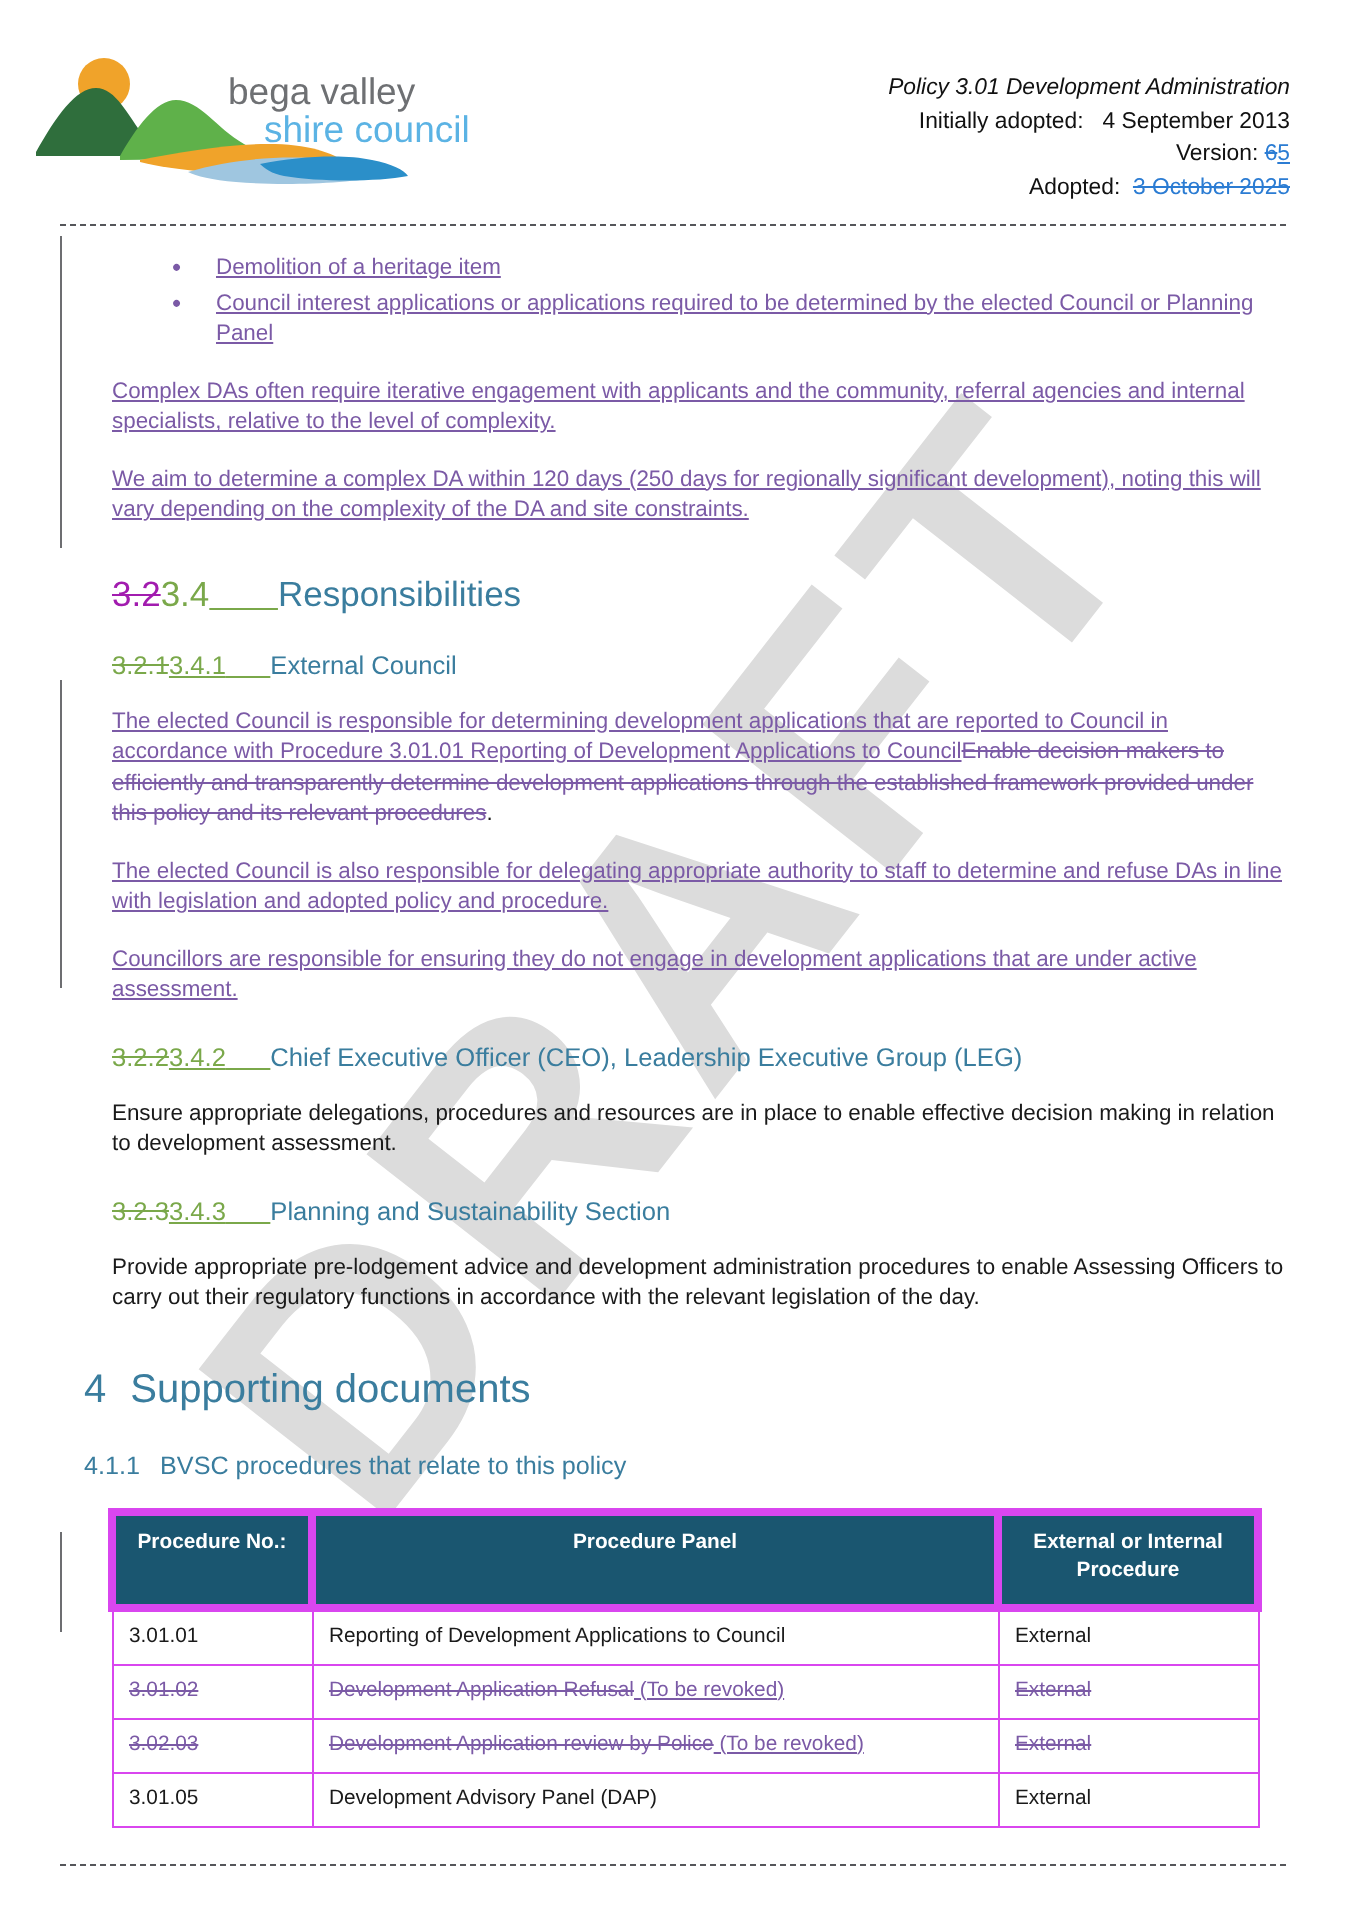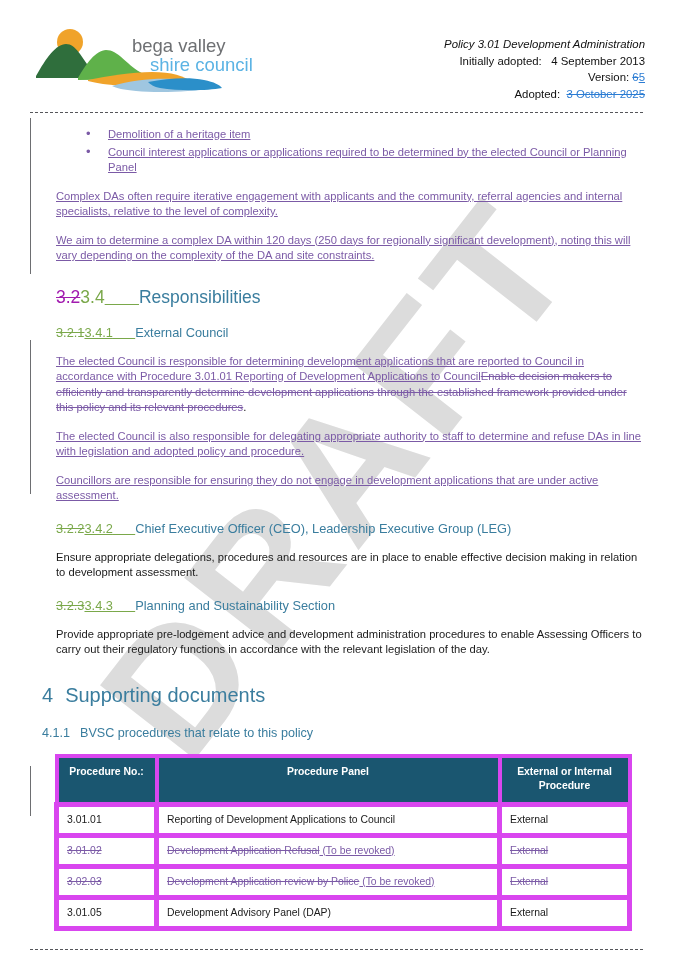--- a/index.html
+++ b/index.html
@@ -42,21 +42,21 @@
   }
 
   .content {
     position: relative;
     z-index: 2;
   }
 
   
   .header {
     position: relative;
-    padding: 24px 30px 0 28px;
+    padding: 24px 30px 0 10px;
     display: flex;
     align-items: flex-start;
     justify-content: space-between;
   }
   .logo-wrap {
     width: 230px;
     height: 72px;
     position: relative;
     flex: none;
   }
@@ -174,21 +174,21 @@
     background: #1a5670;
     color: #ffffff;
     font-weight: bold;
     text-align: center;
     vertical-align: top;
     padding: 7px 8px 9px 8px;
     border: 4px solid #d946ef;
     line-height: 14px;
   }
   table.proc td {
-    border: 5px solid #d946ef;
+    border: 1px solid #d946ef;
     padding: 6px 8px 6px 8px;
     vertical-align: middle;
     line-height: 14px;
     height: 13px;
   }
   .c1 { width: 100px; }
   .c2 { width: 343px; }
   .c3 { width: 130px; }
 
   

